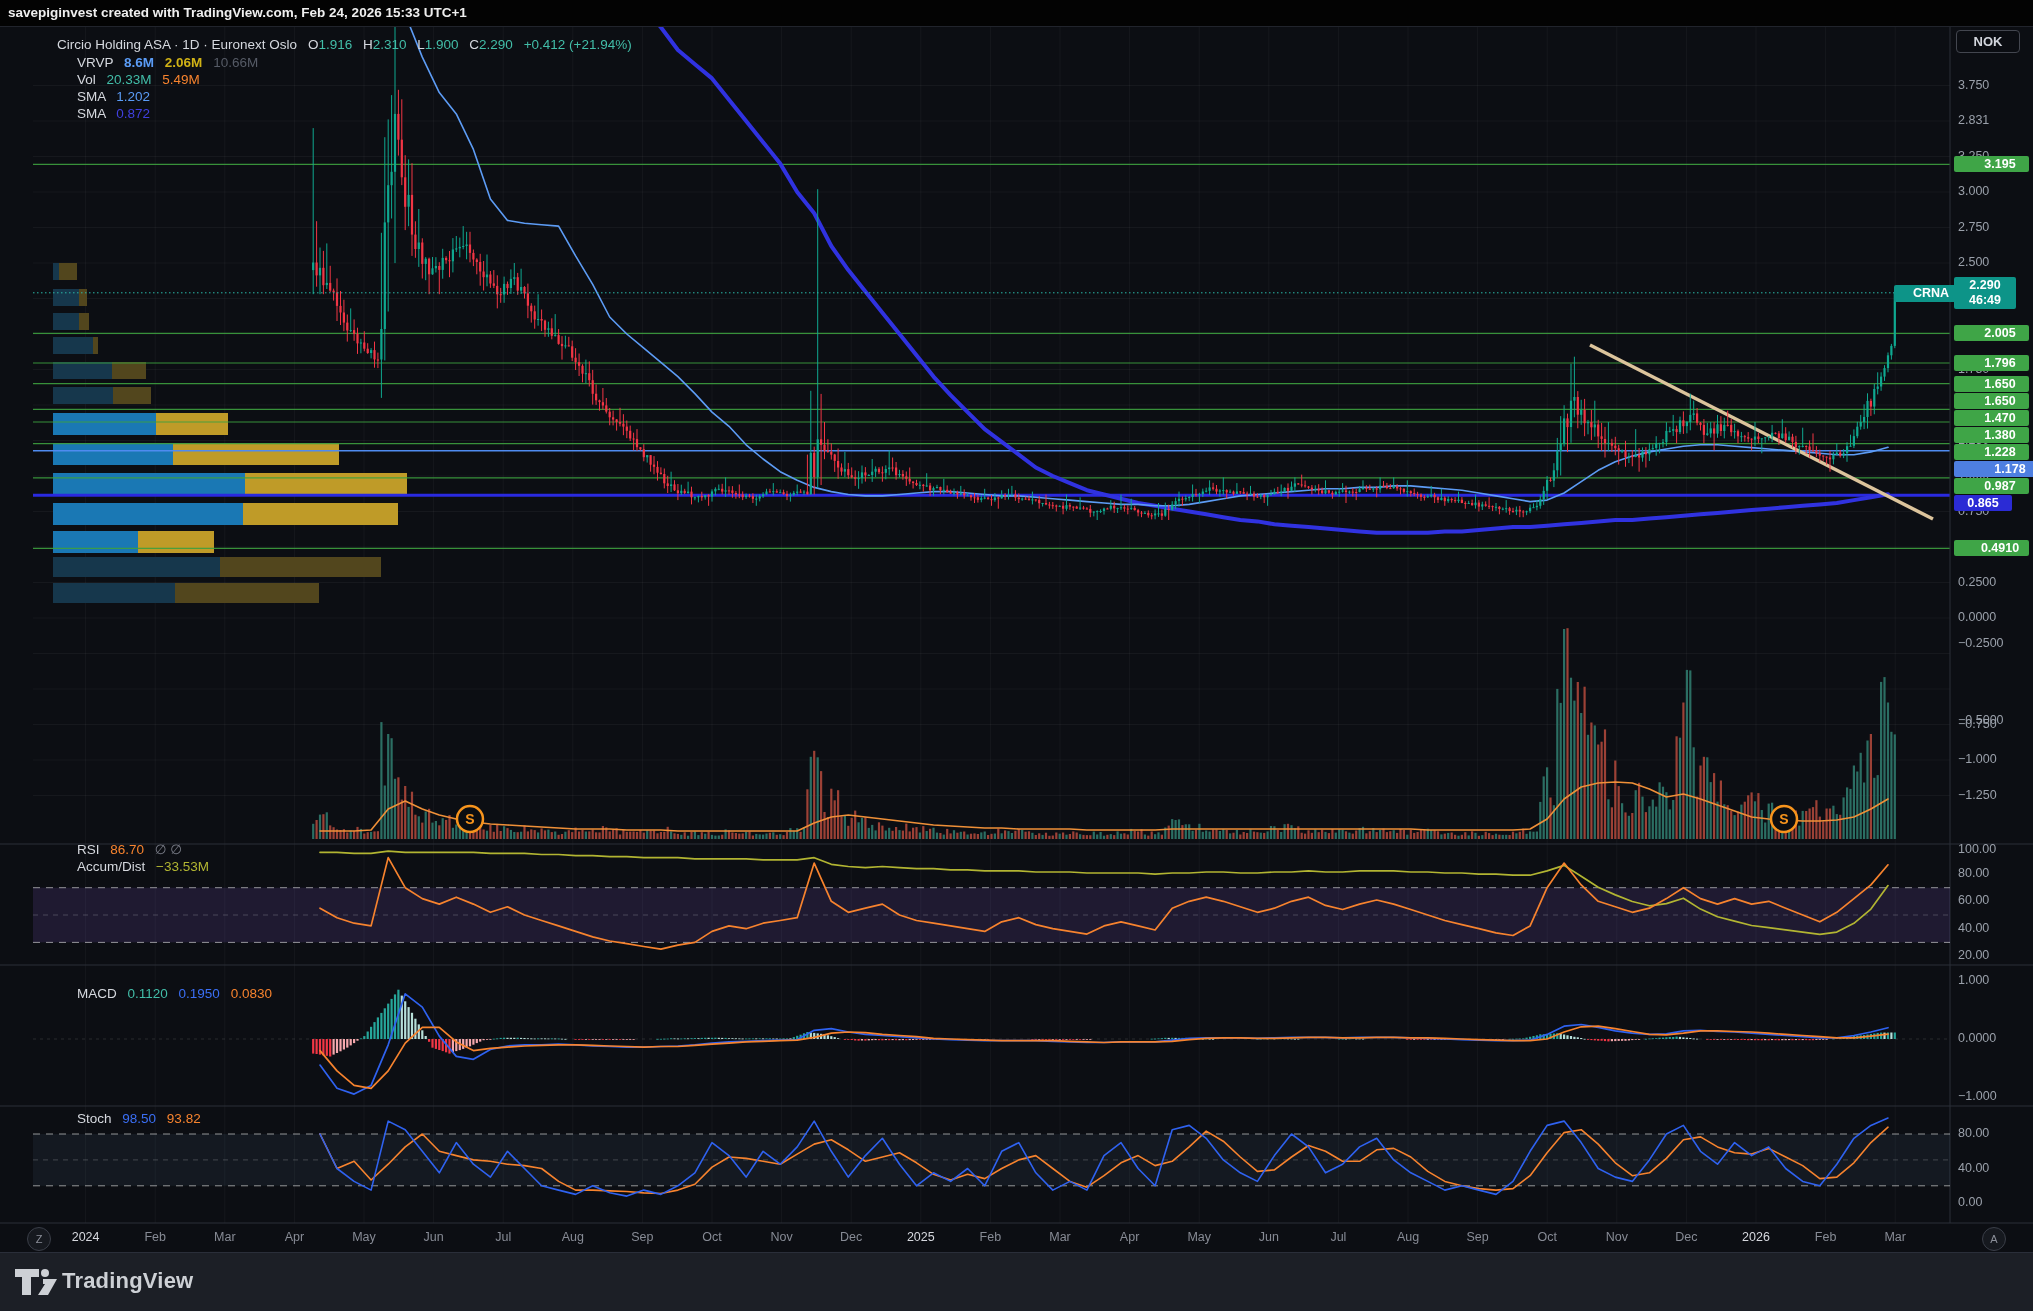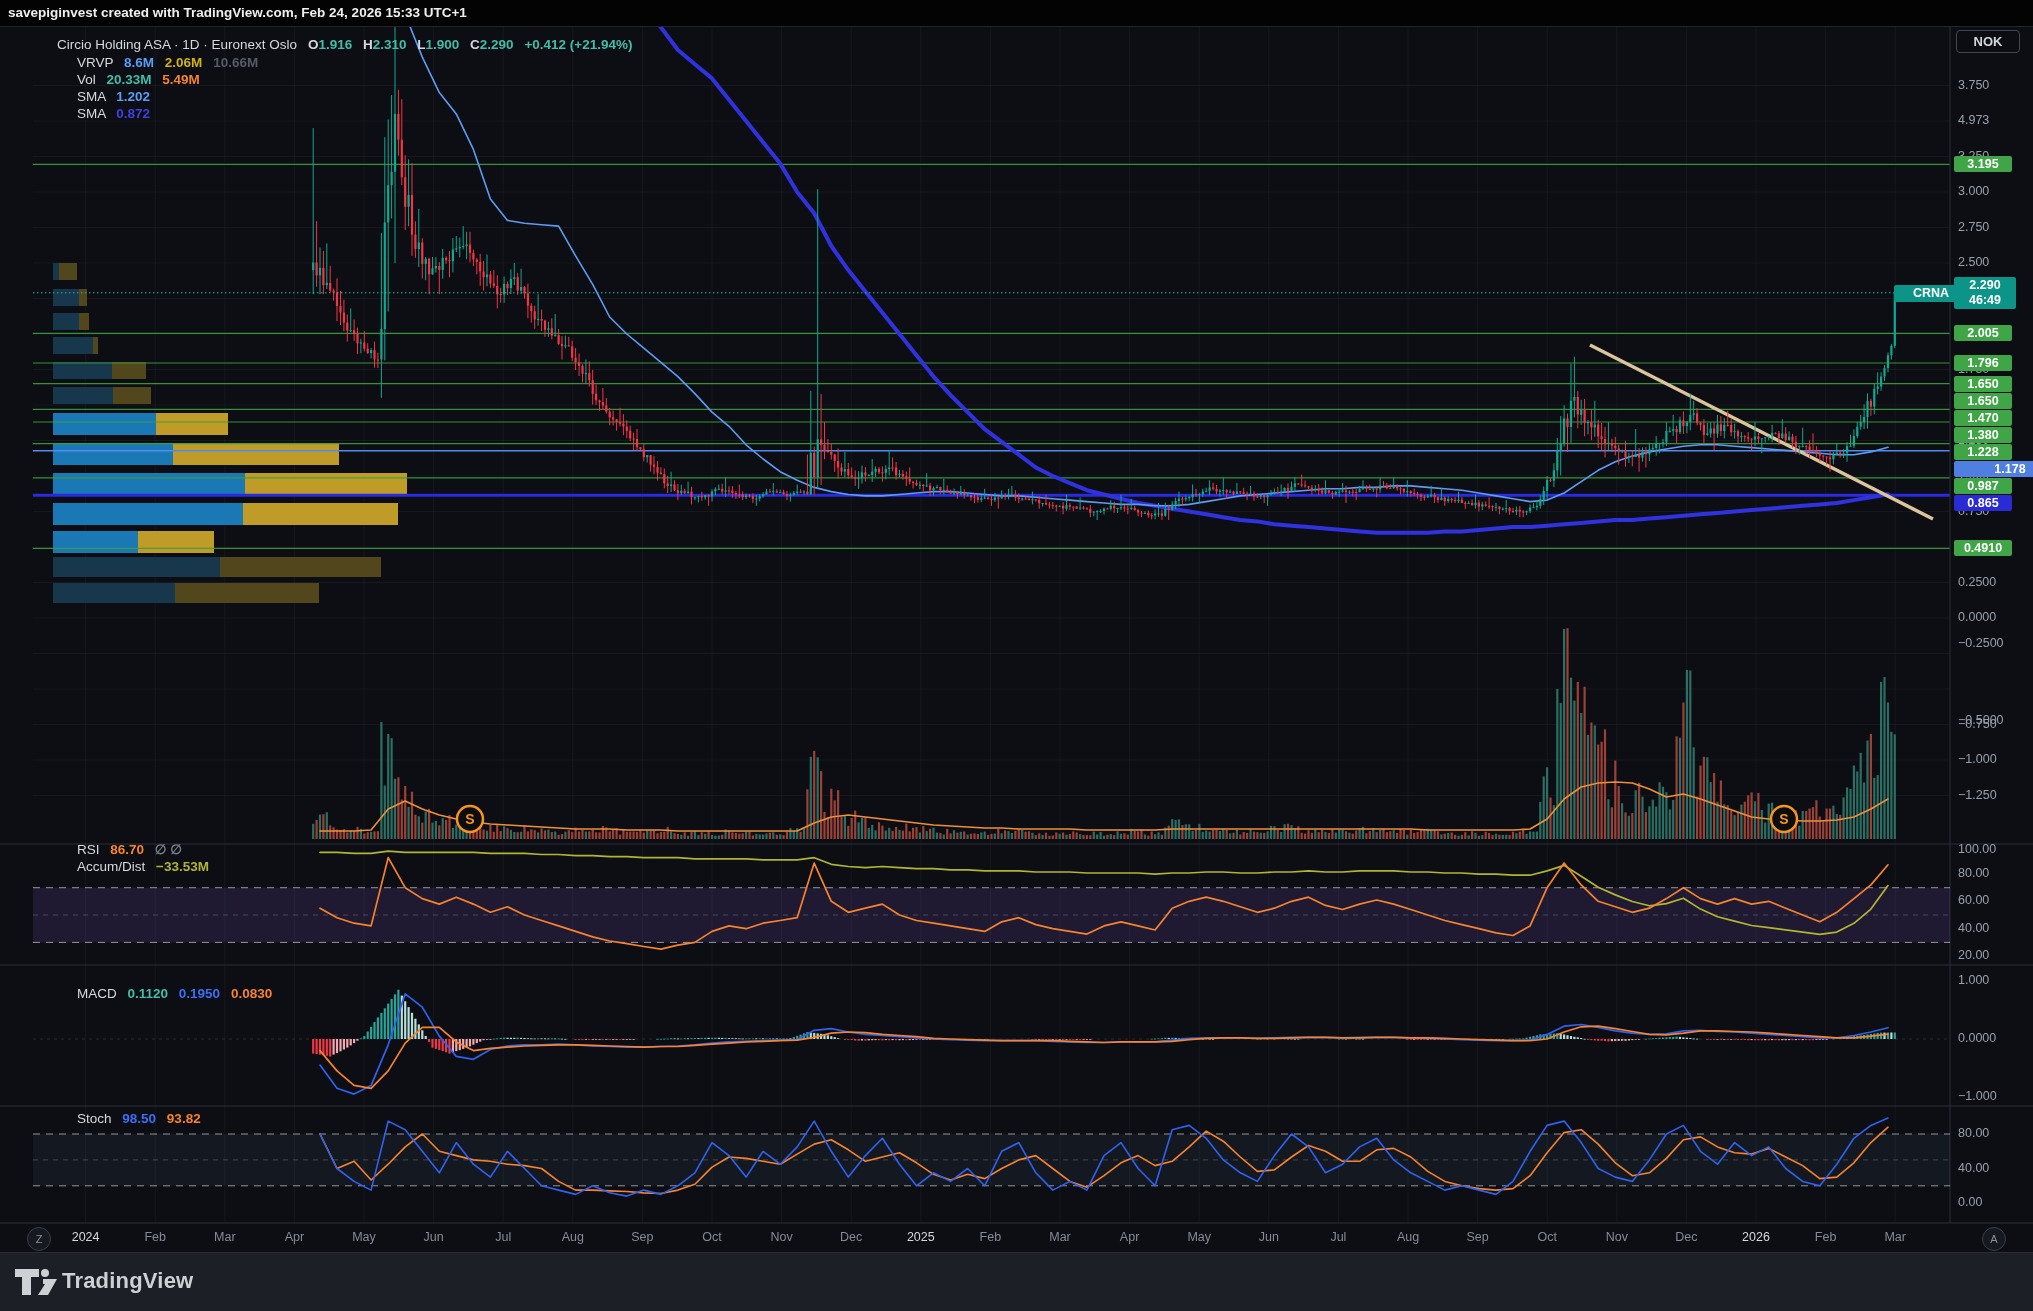--- a/index.html
+++ b/index.html
@@ -4,25 +4,25 @@
 <style>
   html,body{margin:0;padding:0;background:#000;}
   #stage{position:relative;width:2033px;height:1311px;background:#0369a1;overflow:hidden;
          font-family:"Liberation Sans",sans-serif;-webkit-font-smoothing:antialiased;}
   #topbar{position:absolute;left:0;top:0;width:2033px;height:26px;background:#030303;
           color:#efefef;font-size:13.5px;font-weight:700;line-height:26px;padding-left:8px;box-sizing:border-box;}
   #chart{position:absolute;left:0;top:26px;width:2033px;height:1226px;background:#0c0e13;border-top:1px solid #21242c;}
   #svgwrap{position:absolute;left:0;top:0;width:2033px;height:1226px;}
   .ovl{position:absolute;white-space:nowrap;}
   .legend{font-size:13.5px;color:#d5d8de;}
-  .val{margin-left:7px;font-weight:bold;}
+  .val{margin-left:7px;}
   .scale-tick{position:absolute;left:8px;font-size:12.5px;color:#9aa0aa;}
   .plabel{position:absolute;left:4px;width:58px;height:16px;border-radius:2px;color:#fff;
           font-size:12.5px;font-weight:700;text-align:center;line-height:16px;}
-  .plabel.green{background:#3fa547;}
+  .plabel.green{background:#3fa547;padding-left:17px;}
   .plabel.lightblue{background:#4e7fe1;padding-left:27px;}
   .plabel.darkblue{background:#2b2bd5;}
   #curlabel{position:absolute;left:4px;width:62px;height:32px;border-radius:2px;background:#0d9488;
             color:#fff;font-size:12.5px;font-weight:700;text-align:center;line-height:15px;padding-top:1px;box-sizing:border-box;}
   #crnatag{position:absolute;height:17px;background:#0d9488;color:#fff;font-size:12.5px;font-weight:700;
            border-radius:2px;line-height:17px;padding:0 19px;}
   #nok{position:absolute;right:13px;top:3px;width:62px;height:21px;border:1px solid #43464f;border-radius:4px;
        color:#d2d5dc;font-size:13px;font-weight:700;text-align:center;line-height:21px;background:rgba(12,14,19,.6);}
   .axis-label{position:absolute;top:7px;font-size:12.5px;color:#878b95;transform:translateX(-50%);}
   .axis-label.major{color:#d6d8de;}
@@ -1996,21 +1996,21 @@
 
     <div class="ovl legend row" style="top:1084px">
       <span>Stoch</span>
       <span class="val" style="color:#3b6ff5">98.50</span>
       <span class="val" style="color:#f7832e">93.82</span>
     </div>
 
     <div id="pscale" class="ovl" style="left:1950px;top:0;width:83px;height:980px">
       <div id="nok">NOK</div>
     <div class="scale-tick" style="top: 50.5px;">3.750</div>
-        <div class="scale-tick" style="top: 86px;">4.973</div>
+        <div class="scale-tick" style="top: 86px;">2.831</div>
         <div class="scale-tick" style="top: 121.5px;">3.250</div>
         <div class="scale-tick" style="top: 157px;">3.000</div>
         <div class="scale-tick" style="top: 192.5px;">2.750</div>
         <div class="scale-tick" style="top: 228px;">2.500</div>
         <div class="scale-tick" style="top: 263.5px;">2.250</div>
         <div class="scale-tick" style="top: 299px;">2.000</div>
         <div class="scale-tick" style="top: 334.5px;">1.750</div>
         <div class="scale-tick" style="top: 370px;">1.500</div>
         <div class="scale-tick" style="top: 405.5px;">1.250</div>
         <div class="scale-tick" style="top: 441px;">1.000</div>

